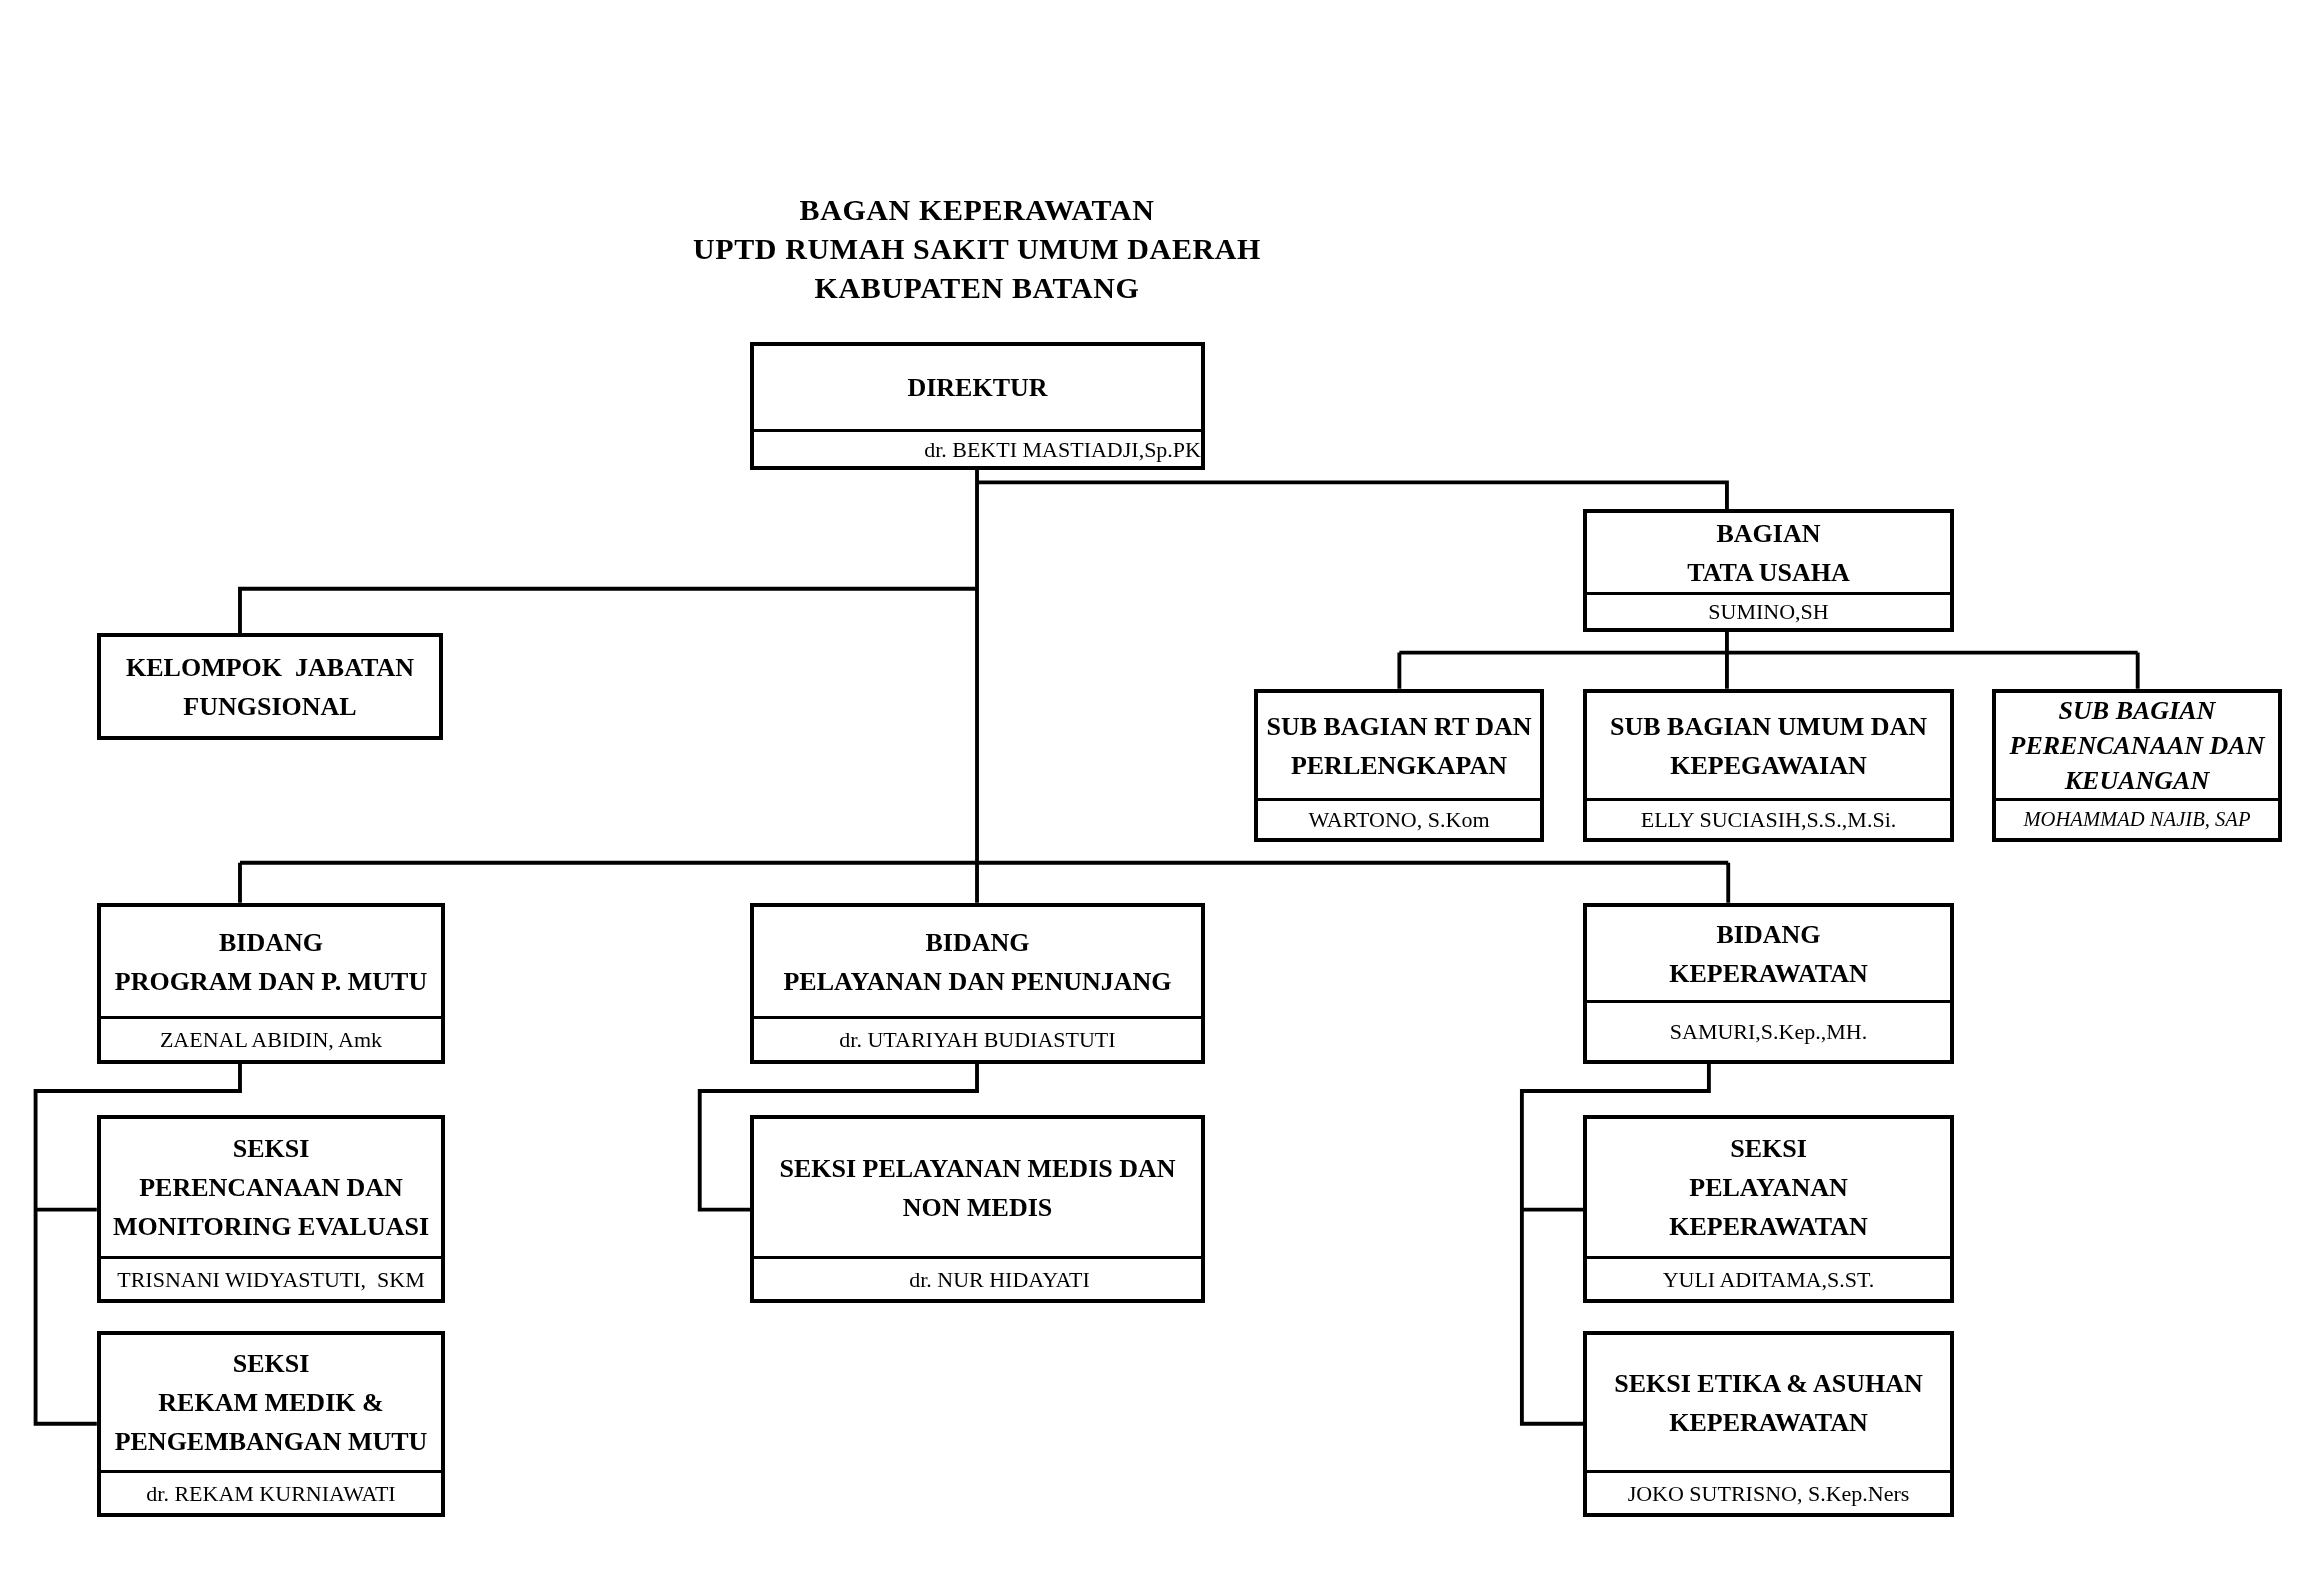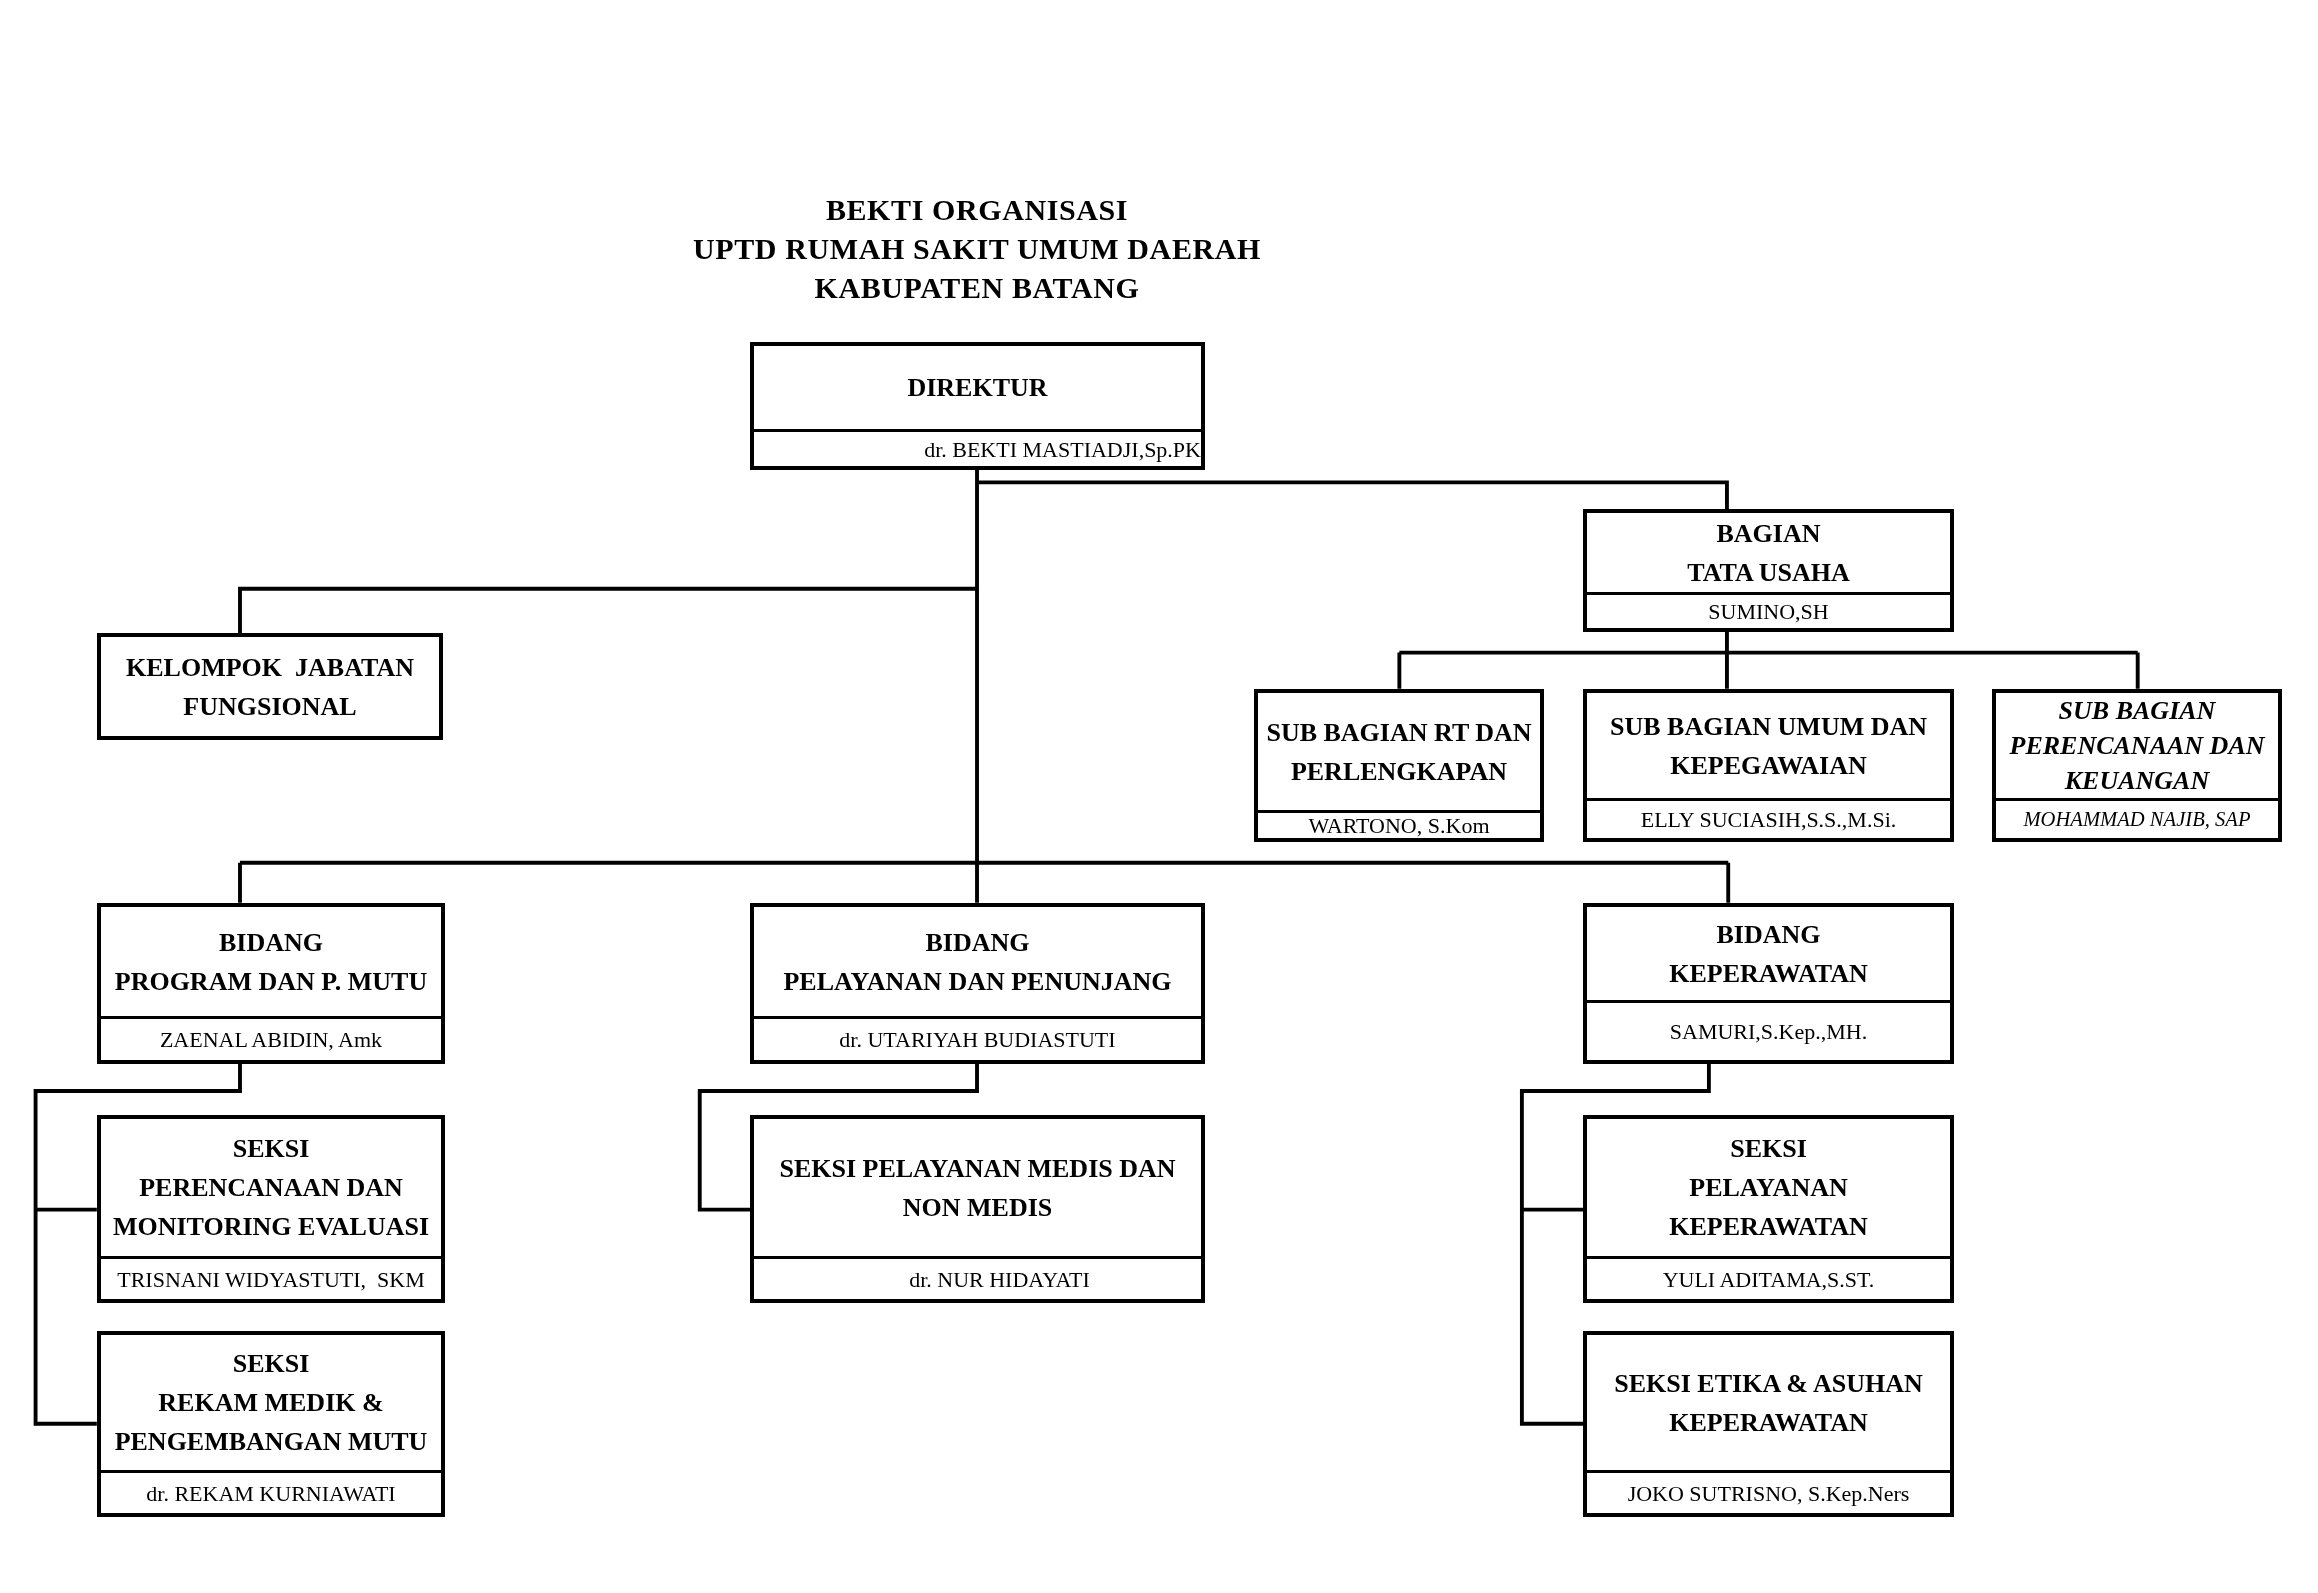--- a/index.html
+++ b/index.html
@@ -34,21 +34,21 @@
   }
   .bline{white-space:pre;line-height:39px;text-align:center;}
   .tight .bline{line-height:35px;font-style:italic;}
 </style>
 </head>
 <body>
 
 <div id="canvas">
 
   <div class="heading">
-    <div class="bline">BEKTI ORGANISASI</div>
+    <div class="bline">BAGAN KEPERAWATAN</div>
     <div class="bline">UPTD RUMAH SAKIT UMUM DAERAH</div>
     <div class="bline">KABUPATEN BATANG</div>
   </div>
 
   <svg class="connectors" width="2319" height="1594" viewBox="0 0 3596 2472">
     <path d="M1515 710 V1338
              M1515 748 H2678 V790
              M1515 913 H372 V982
              M2678 980 V1012
              M2170 1012 H3315
@@ -90,21 +90,21 @@
     <div class="holder" style="height:36px;">
       <div class="bline">SUMINO,SH</div>
     </div>
   </div>
 
   <div class="node" style="left:1254px;top:689px;width:290px;height:153px;">
     <div class="role">
       <div class="bline">SUB BAGIAN RT DAN</div>
       <div class="bline">PERLENGKAPAN</div>
     </div>
-    <div class="holder" style="height:28px;">
+    <div class="holder" style="height:40px;">
       <div class="bline">WARTONO, S.Kom</div>
     </div>
   </div>
 
   <div class="node" style="left:1583px;top:689px;width:371px;height:153px;">
     <div class="role">
       <div class="bline">SUB BAGIAN UMUM DAN</div>
       <div class="bline">KEPEGAWAIAN</div>
     </div>
     <div class="holder" style="height:40px;">

